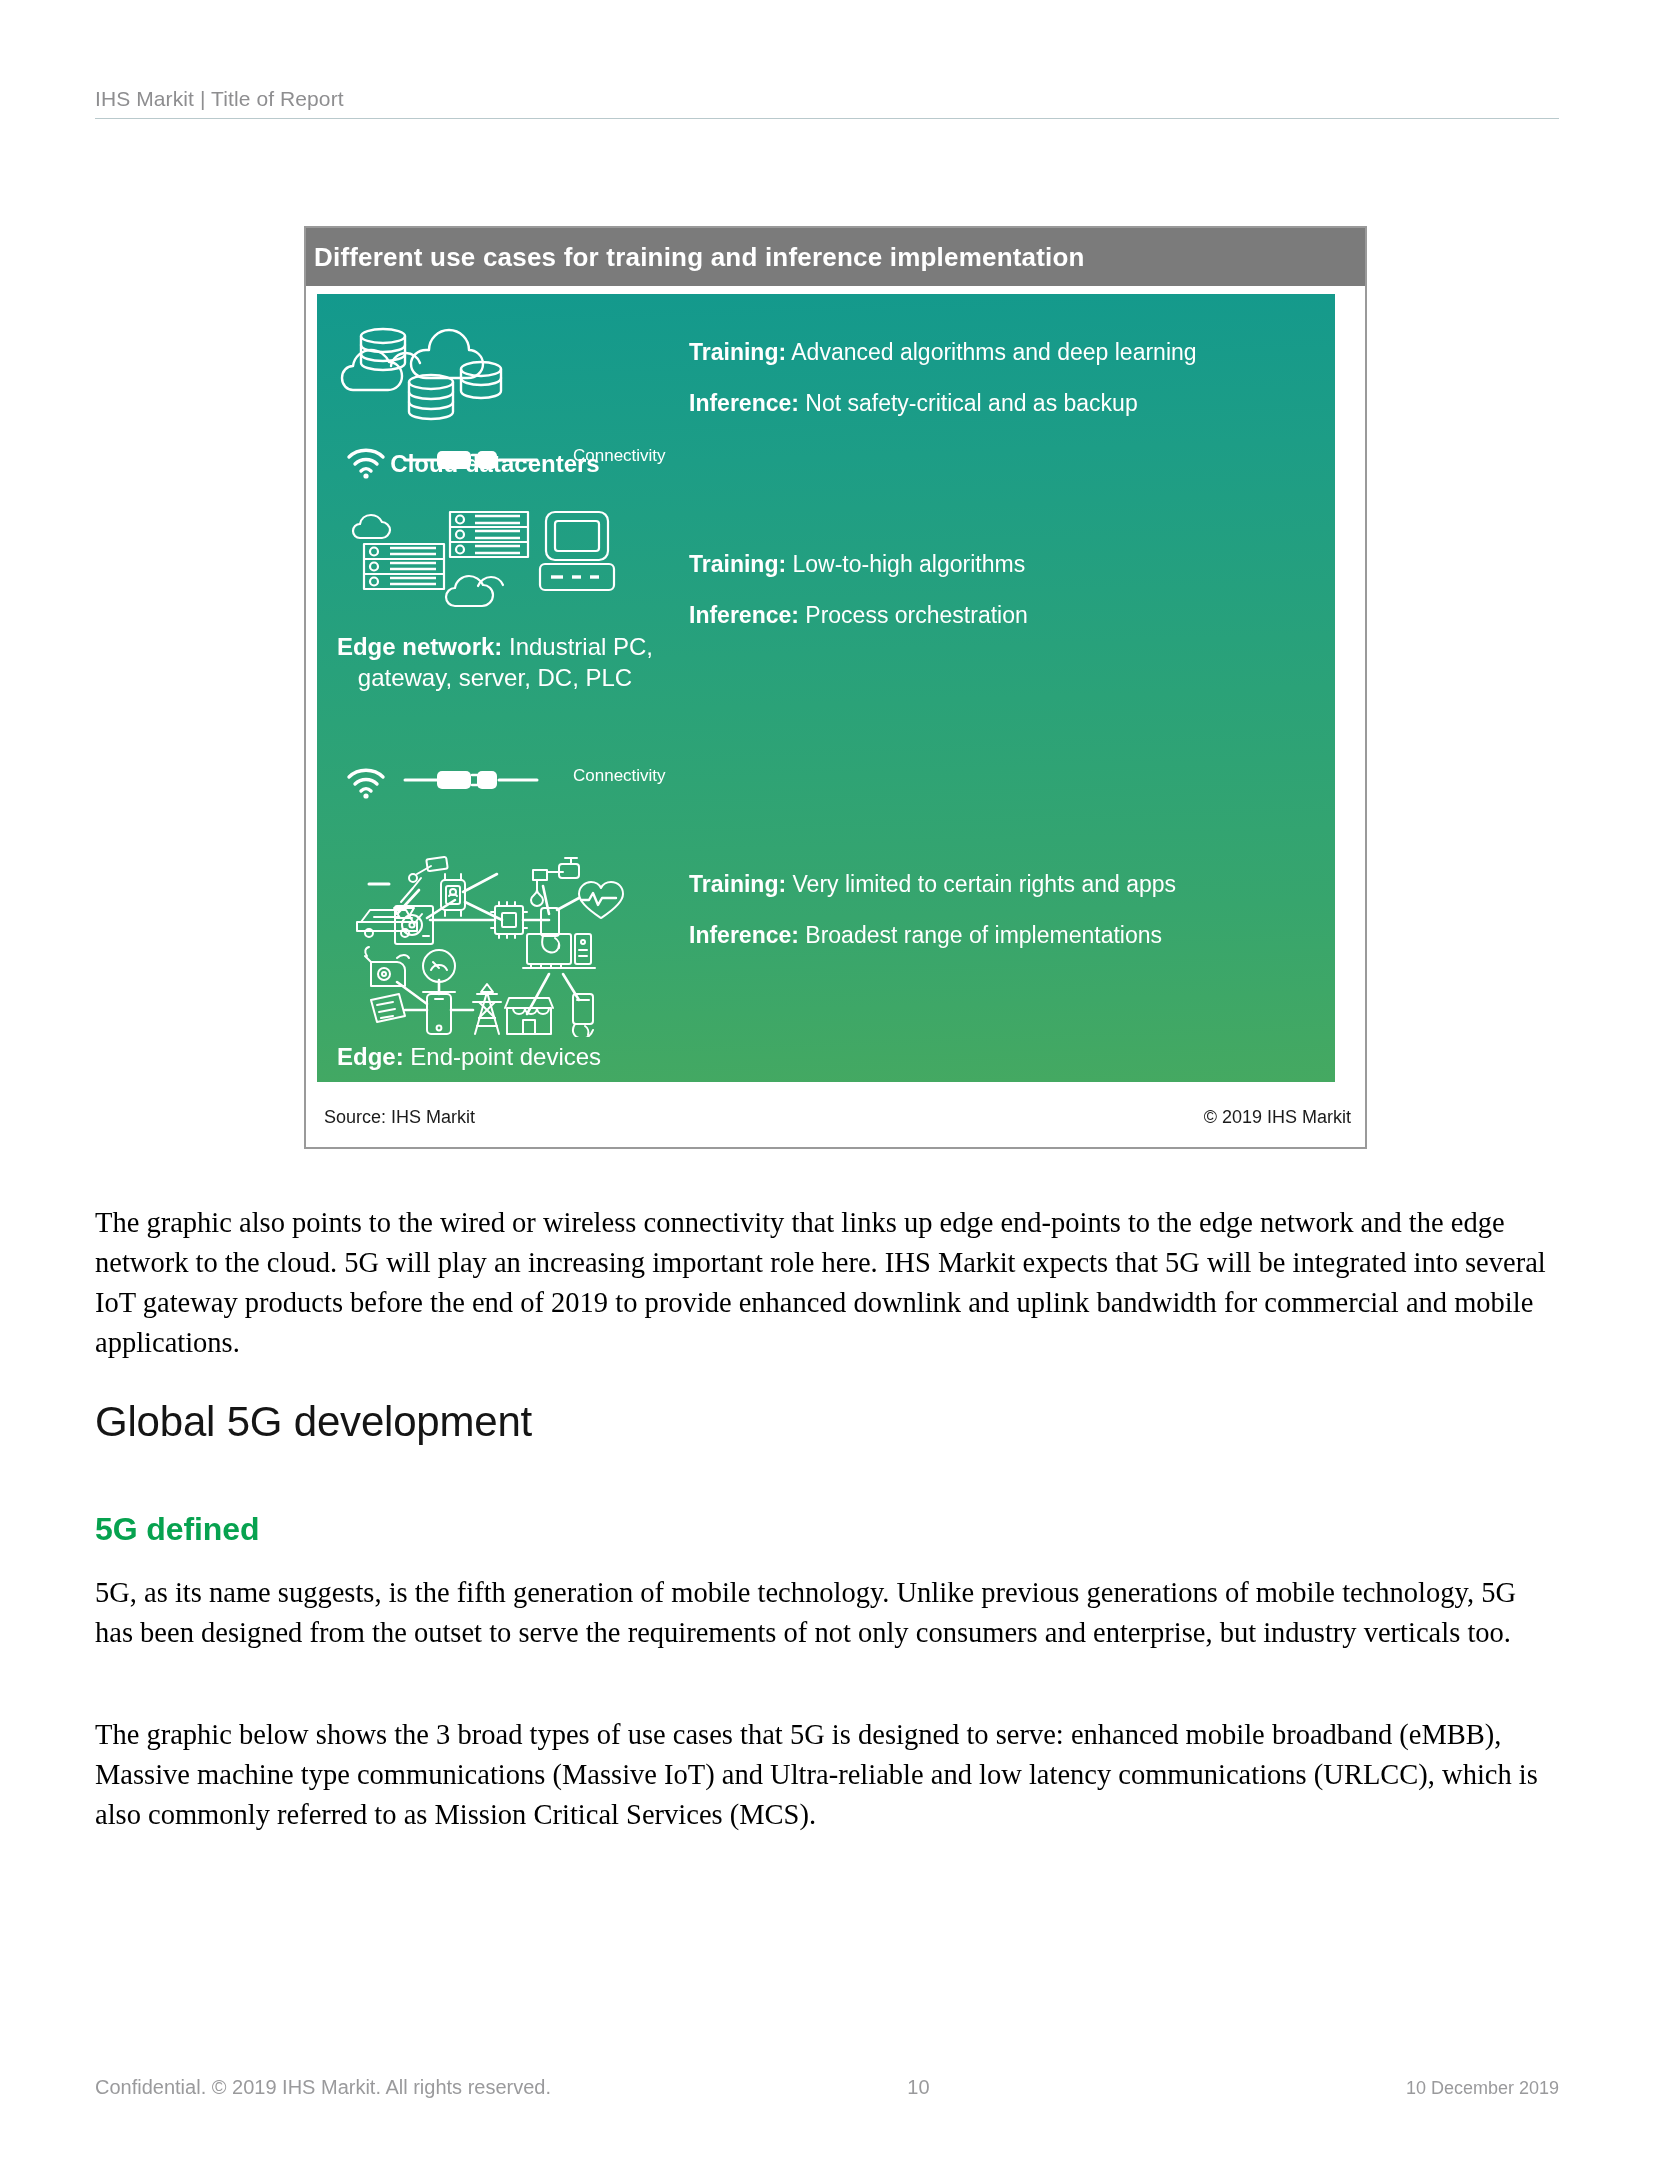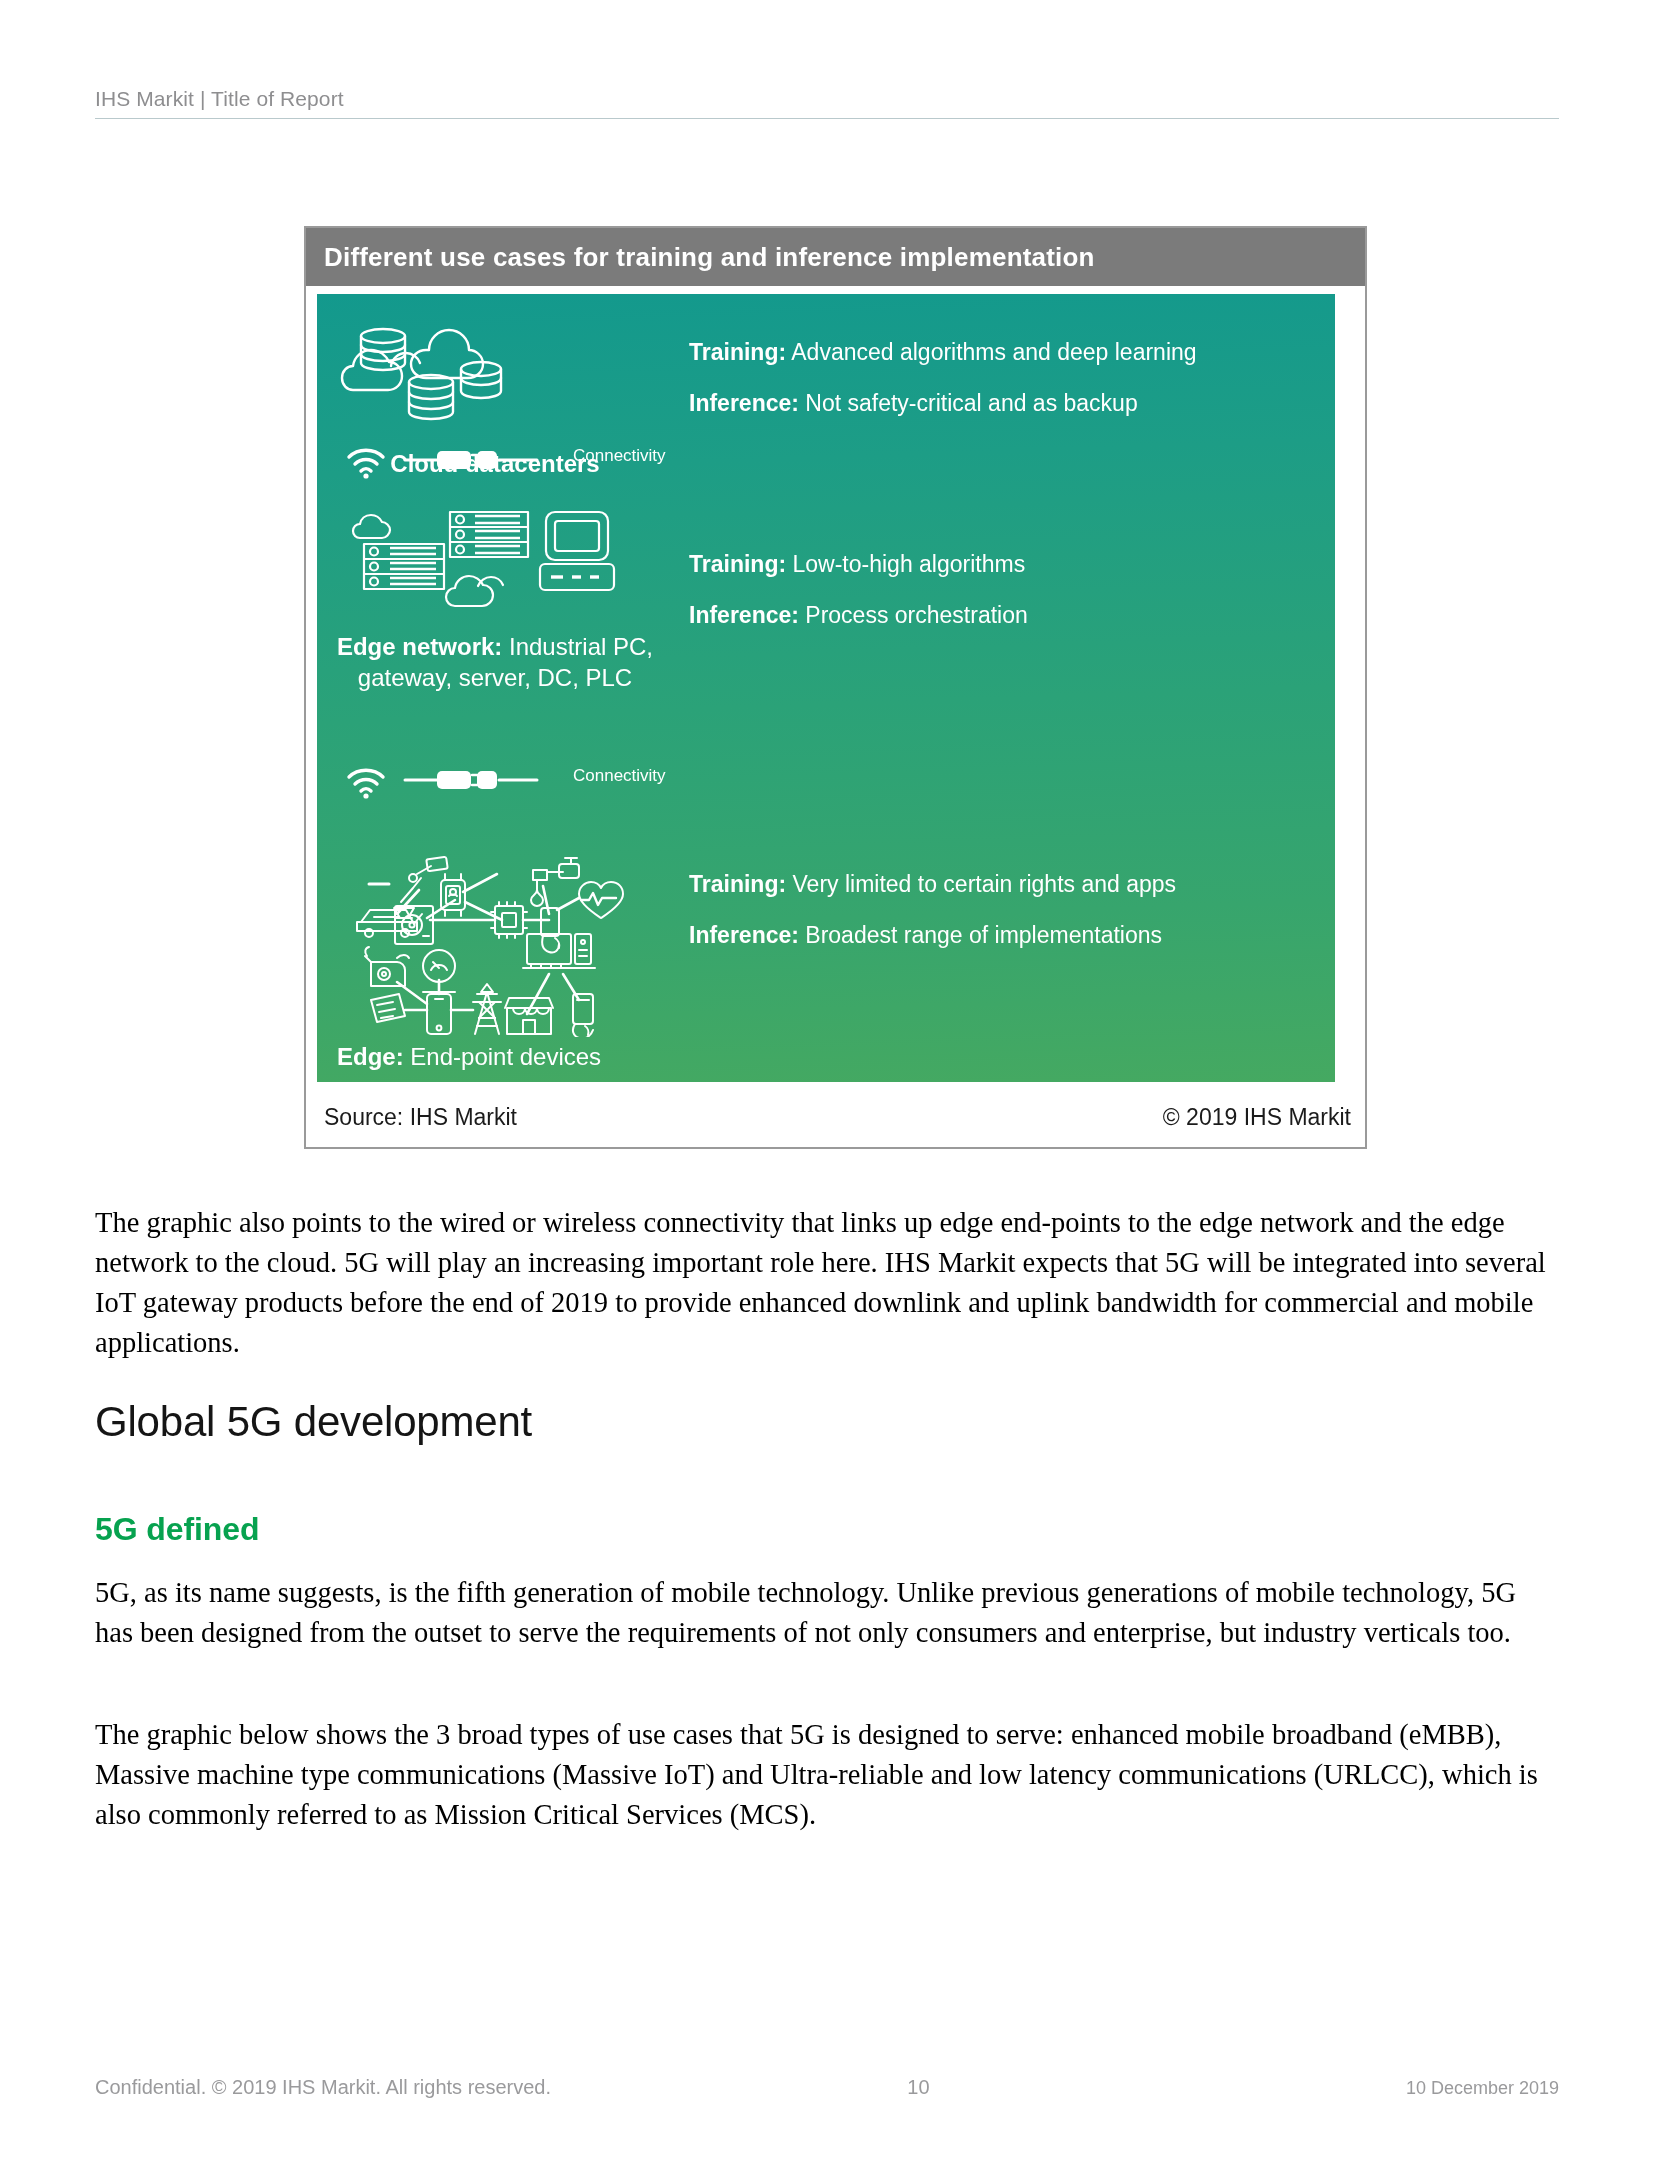--- a/index.html
+++ b/index.html
@@ -51,21 +51,21 @@
     width: 1063px;
     height: 923px;
     border: 2px solid #9a9a9a;
     background: #ffffff;
   }
   .fig-titlebar {
     height: 58px;
     background: #7b7b7b;
     display: flex;
     align-items: center;
-    padding-left: 18px;
+    padding-left: 8px;
   }
   .fig-title {
     font-family: "Liberation Sans", sans-serif;
     font-weight: bold;
     font-size: 26px;
     color: #ffffff;
     letter-spacing: 0.2px;
     white-space: nowrap;
   }
   .fig-body {
@@ -143,21 +143,21 @@
     width: 1059px;
     height: 60px;
     background: #ffffff;
     display: flex;
     align-items: center;
     justify-content: space-between;
     padding: 0 14px 0 18px;
   }
   .fig-footer span {
     font-family: "Liberation Sans", sans-serif;
-    font-size: 23px;
+    font-size: 18px;
     color: #1b1b1b;
     white-space: nowrap;
   }
 
   
   .body-text {
     position: absolute;
     left: 95px;
     width: 1466px;
     font-family: "Liberation Serif", serif;

